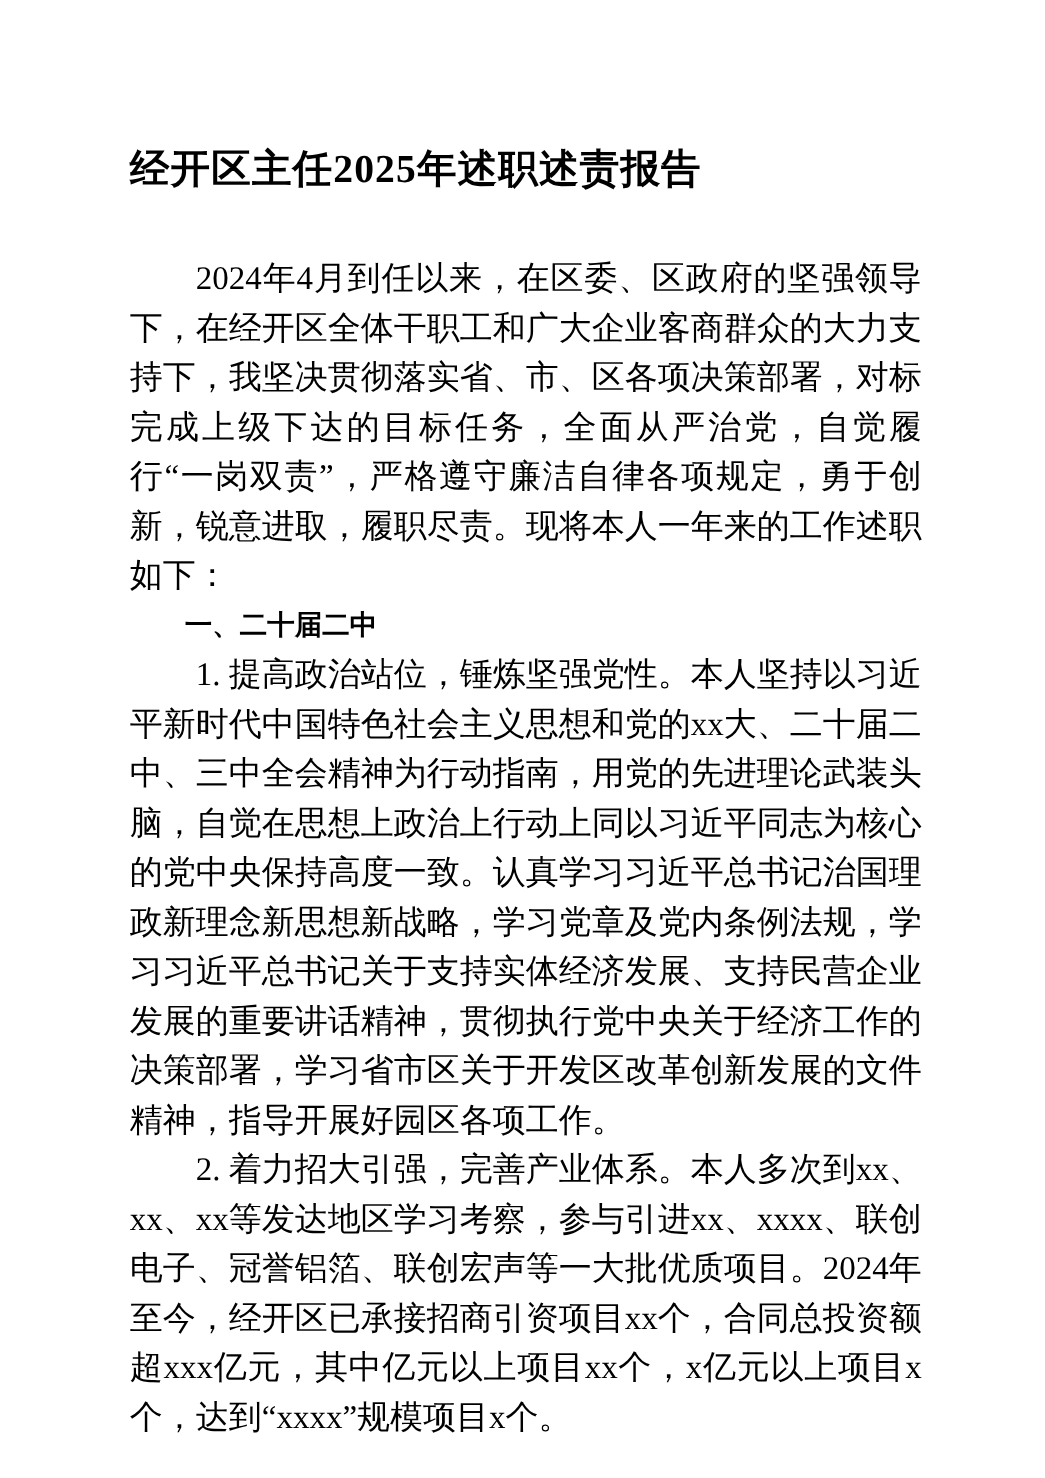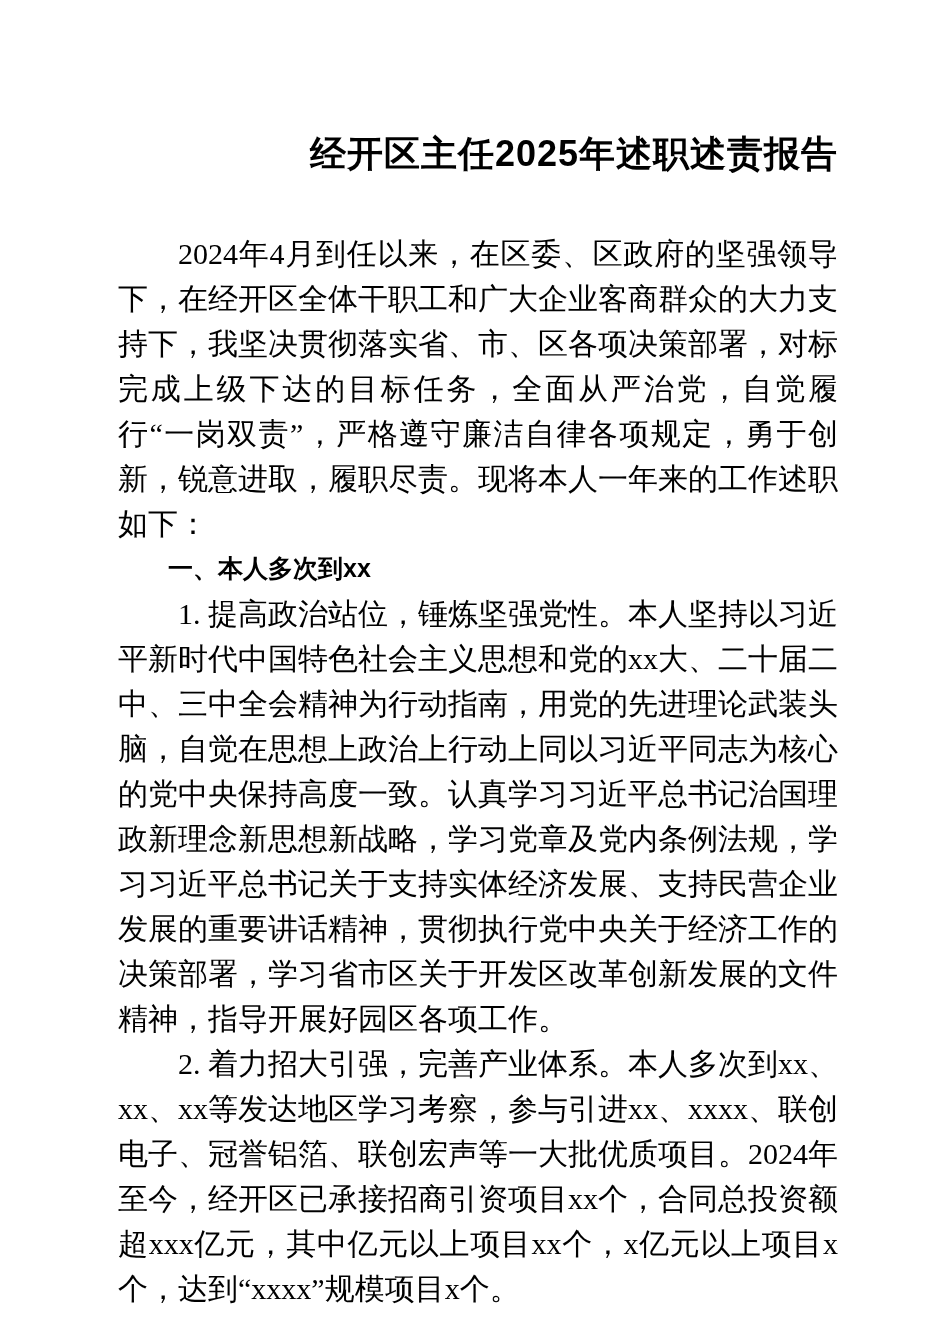--- a/index.html
+++ b/index.html
@@ -14,24 +14,24 @@
     color: #000000;
   }
   .doc-page {
     box-sizing: border-box;
     width: 950px;
     height: 1344px;
     background: #ffffff;
     padding: 132px 112px 0 118px;
   }
   .doc-title {
-    font-family: Liberation Sans, sans-serif;
+    font-family: Liberation Serif, serif;
     font-size: 36px;
     font-weight: 700;
-    text-align: right;
+    text-align: left;
     letter-spacing: 1px;
     margin: 0 0 56px 0;
     line-height: 1.2;
   }
   .doc-paragraph {
     font-family: "Liberation Serif", "DejaVu Serif", serif;
     font-size: 30px;
     line-height: 45px;
     text-align: justify;
     text-justify: inter-ideograph;
@@ -49,18 +49,18 @@
   }
 </style>
 </head>
 <body>
 
 <div class="doc-page">
   <h1 class="doc-title">经开区主任2025年述职述责报告</h1>
 
   <p class="doc-paragraph">2024年4月到任以来，在区委、区政府的坚强领导下，在经开区全体干职工和广大企业客商群众的大力支持下，我坚决贯彻落实省、市、区各项决策部署，对标完成上级下达的目标任务，全面从严治党，自觉履行“一岗双责”，严格遵守廉洁自律各项规定，勇于创新，锐意进取，履职尽责。现将本人一年来的工作述职如下：</p>
 
-  <h2 class="doc-heading">一、本人多次到xx</h2>
+  <h2 class="doc-heading">一、二十届二中</h2>
 
   <p class="doc-paragraph">1. 提高政治站位，锤炼坚强党性。本人坚持以习近平新时代中国特色社会主义思想和党的xx大、二十届二中、三中全会精神为行动指南，用党的先进理论武装头脑，自觉在思想上政治上行动上同以习近平同志为核心的党中央保持高度一致。认真学习习近平总书记治国理政新理念新思想新战略，学习党章及党内条例法规，学习习近平总书记关于支持实体经济发展、支持民营企业发展的重要讲话精神，贯彻执行党中央关于经济工作的决策部署，学习省市区关于开发区改革创新发展的文件精神，指导开展好园区各项工作。</p>
 
   <p class="doc-paragraph">2. 着力招大引强，完善产业体系。本人多次到xx、xx、xx等发达地区学习考察，参与引进xx、xxxx、联创电子、冠誉铝箔、联创宏声等一大批优质项目。2024年至今，经开区已承接招商引资项目xx个，合同总投资额超xxx亿元，其中亿元以上项目xx个，x亿元以上项目x个，达到“xxxx”规模项目x个。</p>
 </div>
 
 </body></html>

